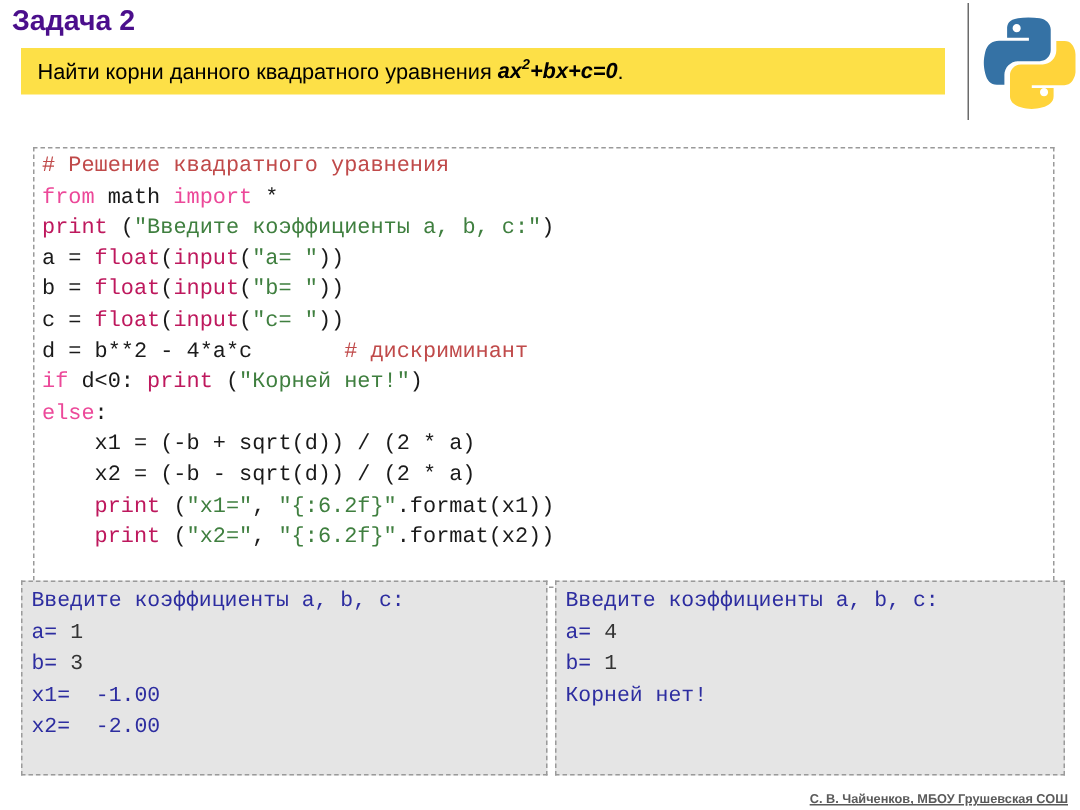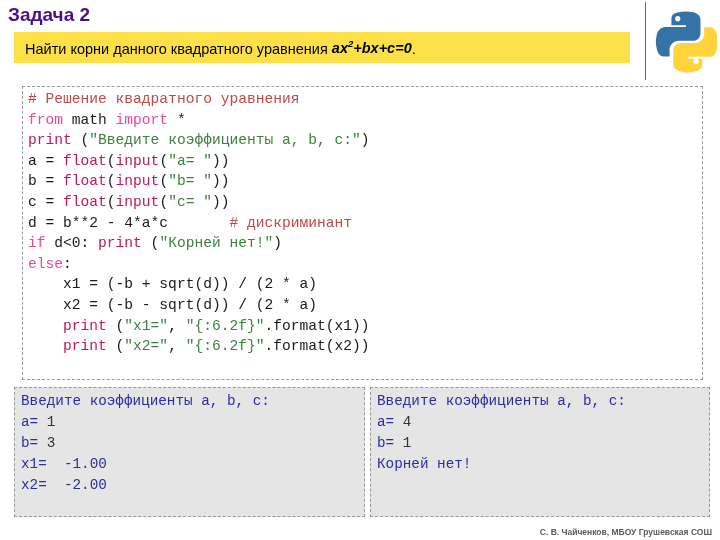--- a/index.html
+++ b/index.html
@@ -43,21 +43,21 @@
   .divider{
     position:absolute;left:645px;top:2px;width:1px;height:78px;
     background:#6b6b6b;
   }
   .pylogo{
     position:absolute;left:655px;top:4px;width:62px;height:72px;
   }
 
   
   .codebox{
-    position:absolute;left:22px;top:86px;
+    position:absolute;left:22px;top:98px;
     width:681px;height:294px;
     border:1px dashed #9a9a9a;
     box-sizing:border-box;
     background:#ffffff;
   }
   .code{
     position:absolute;left:5px;top:2px;
     font-family:"Liberation Mono","DejaVu Sans Mono",monospace;
     font-size:14.6px;
     line-height:20.6px;
@@ -87,20 +87,21 @@
     color:#2D2DA0;
   }
   .val{color:#333333;}
 
   
   .footer{
     position:absolute;right:8px;bottom:3px;
     font-size:8.5px;color:#5a5a5a;
     white-space:nowrap;
     font-weight:bold;
+    text-decoration:underline;
   }
 </style>
 </head>
 <body>
 
 <div class="slide">
 
   <div class="title">Задача 2</div>
 
   <div class="banner">

